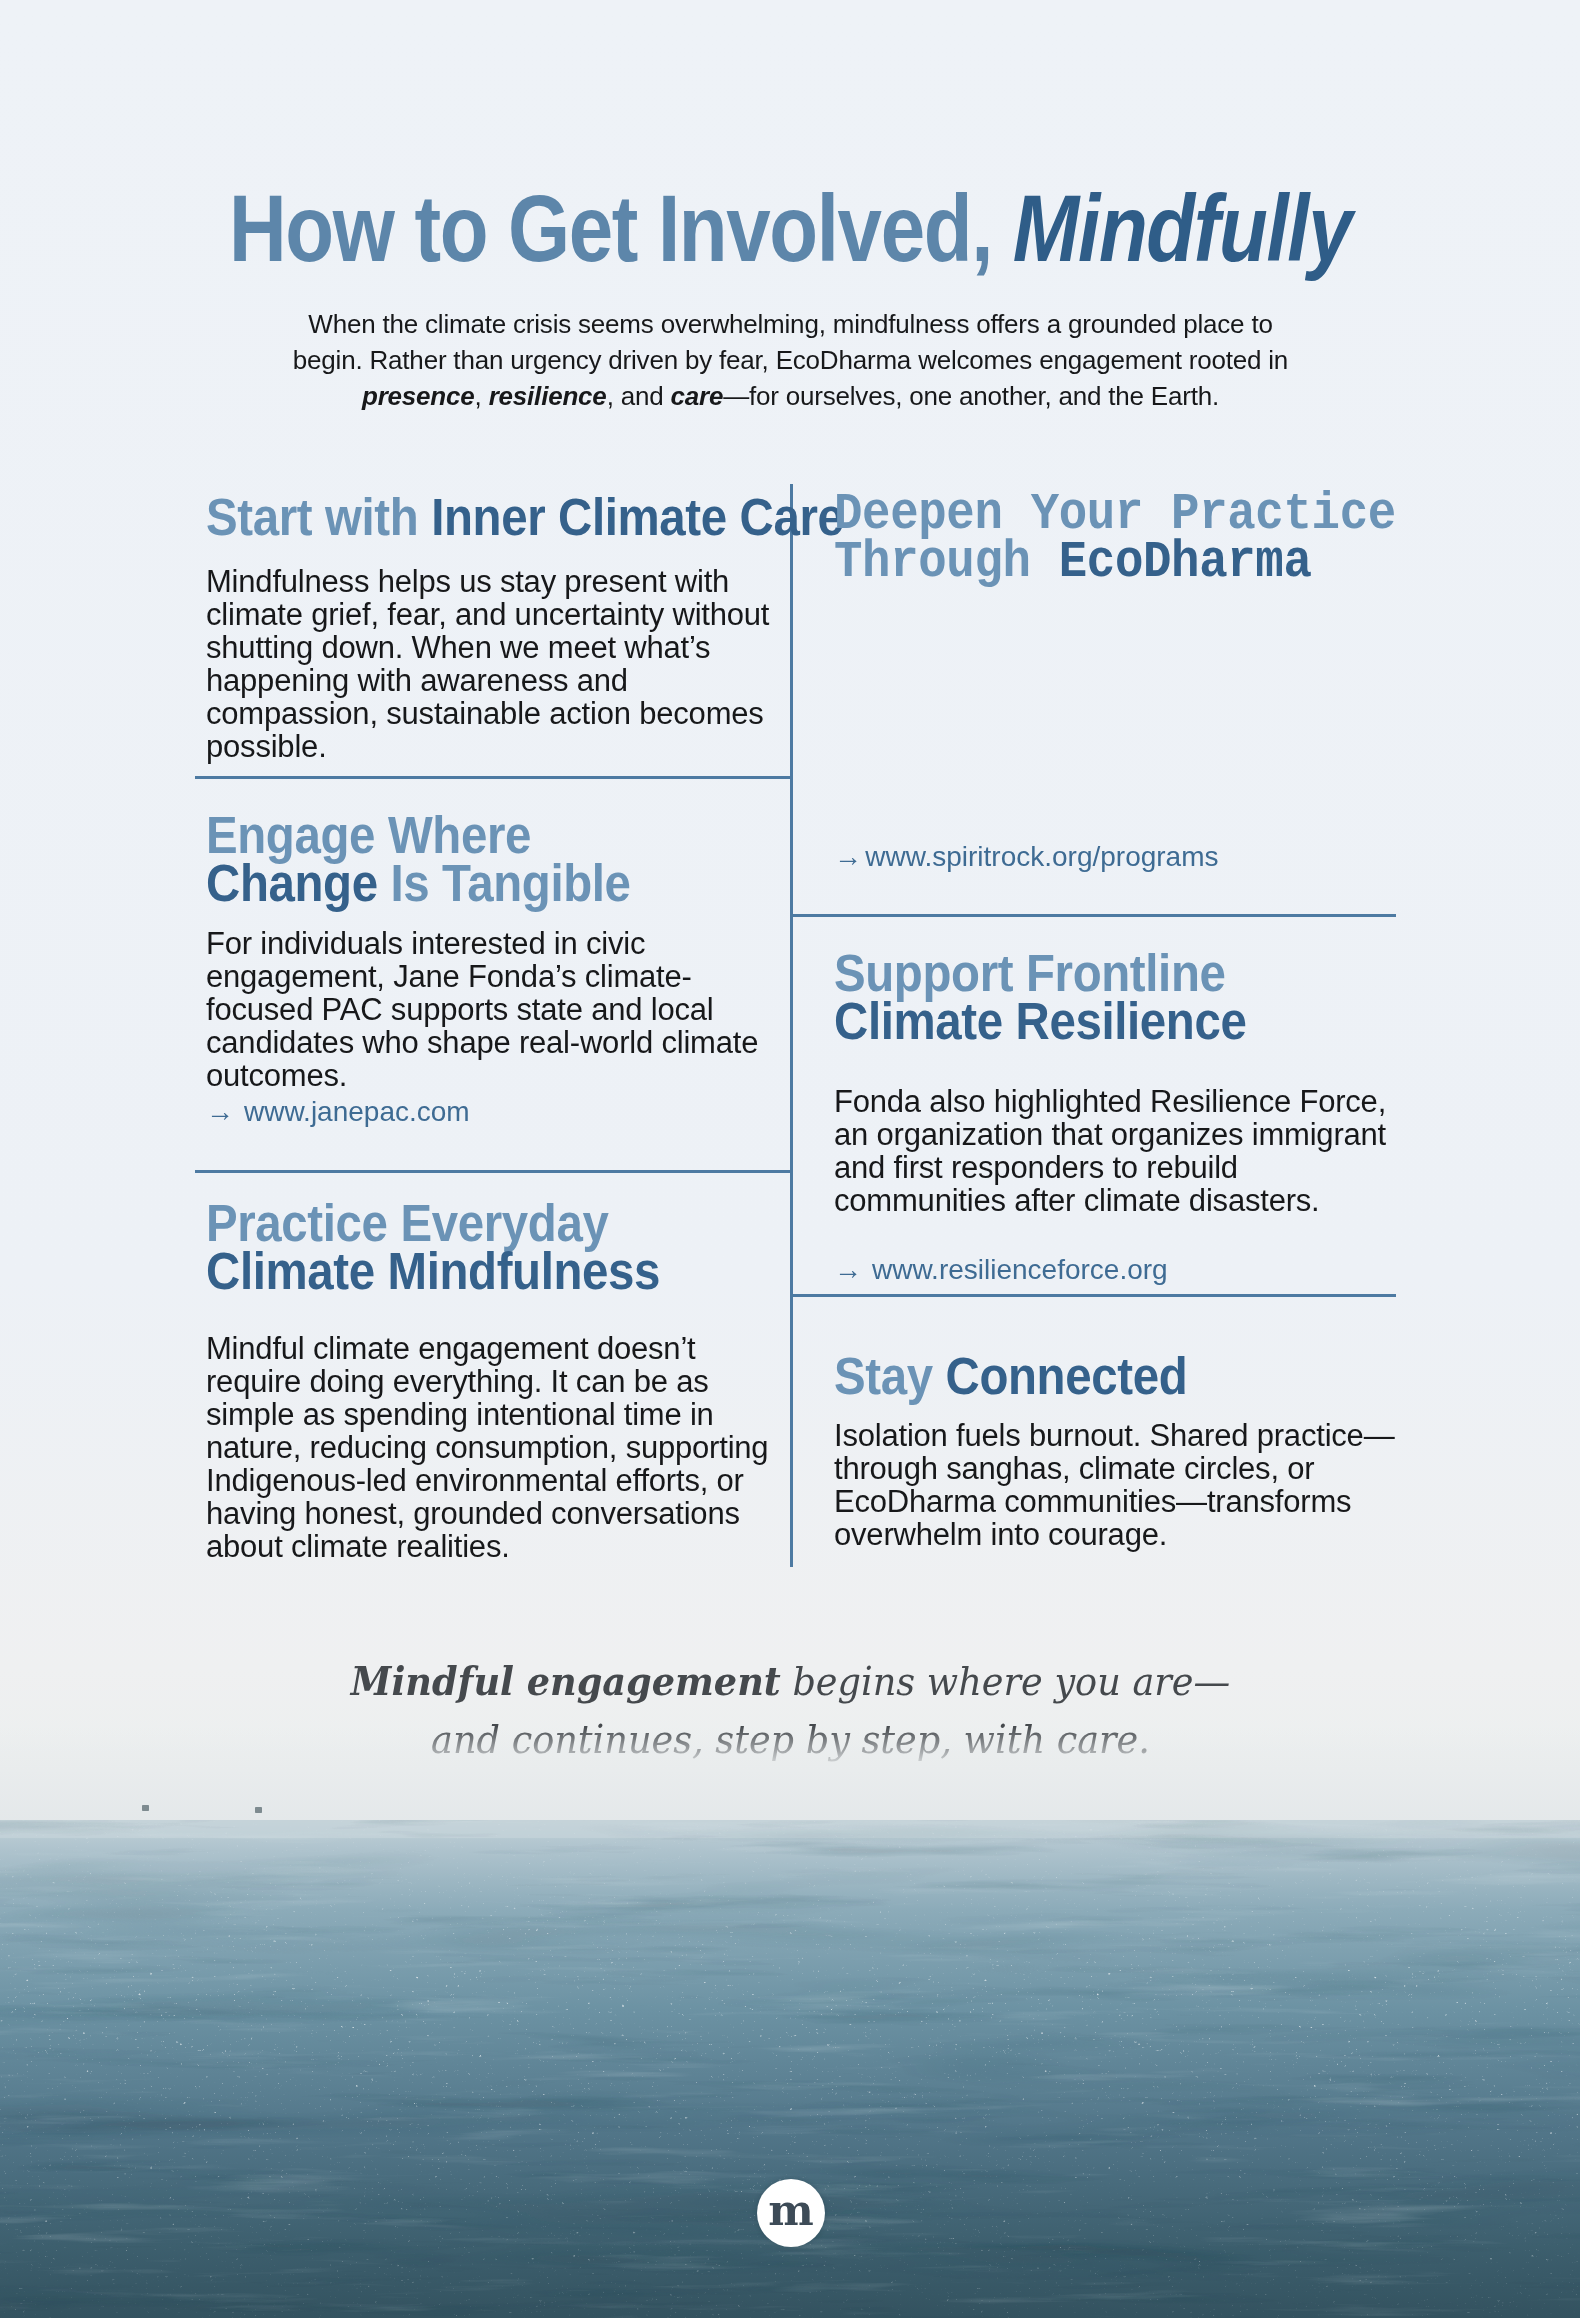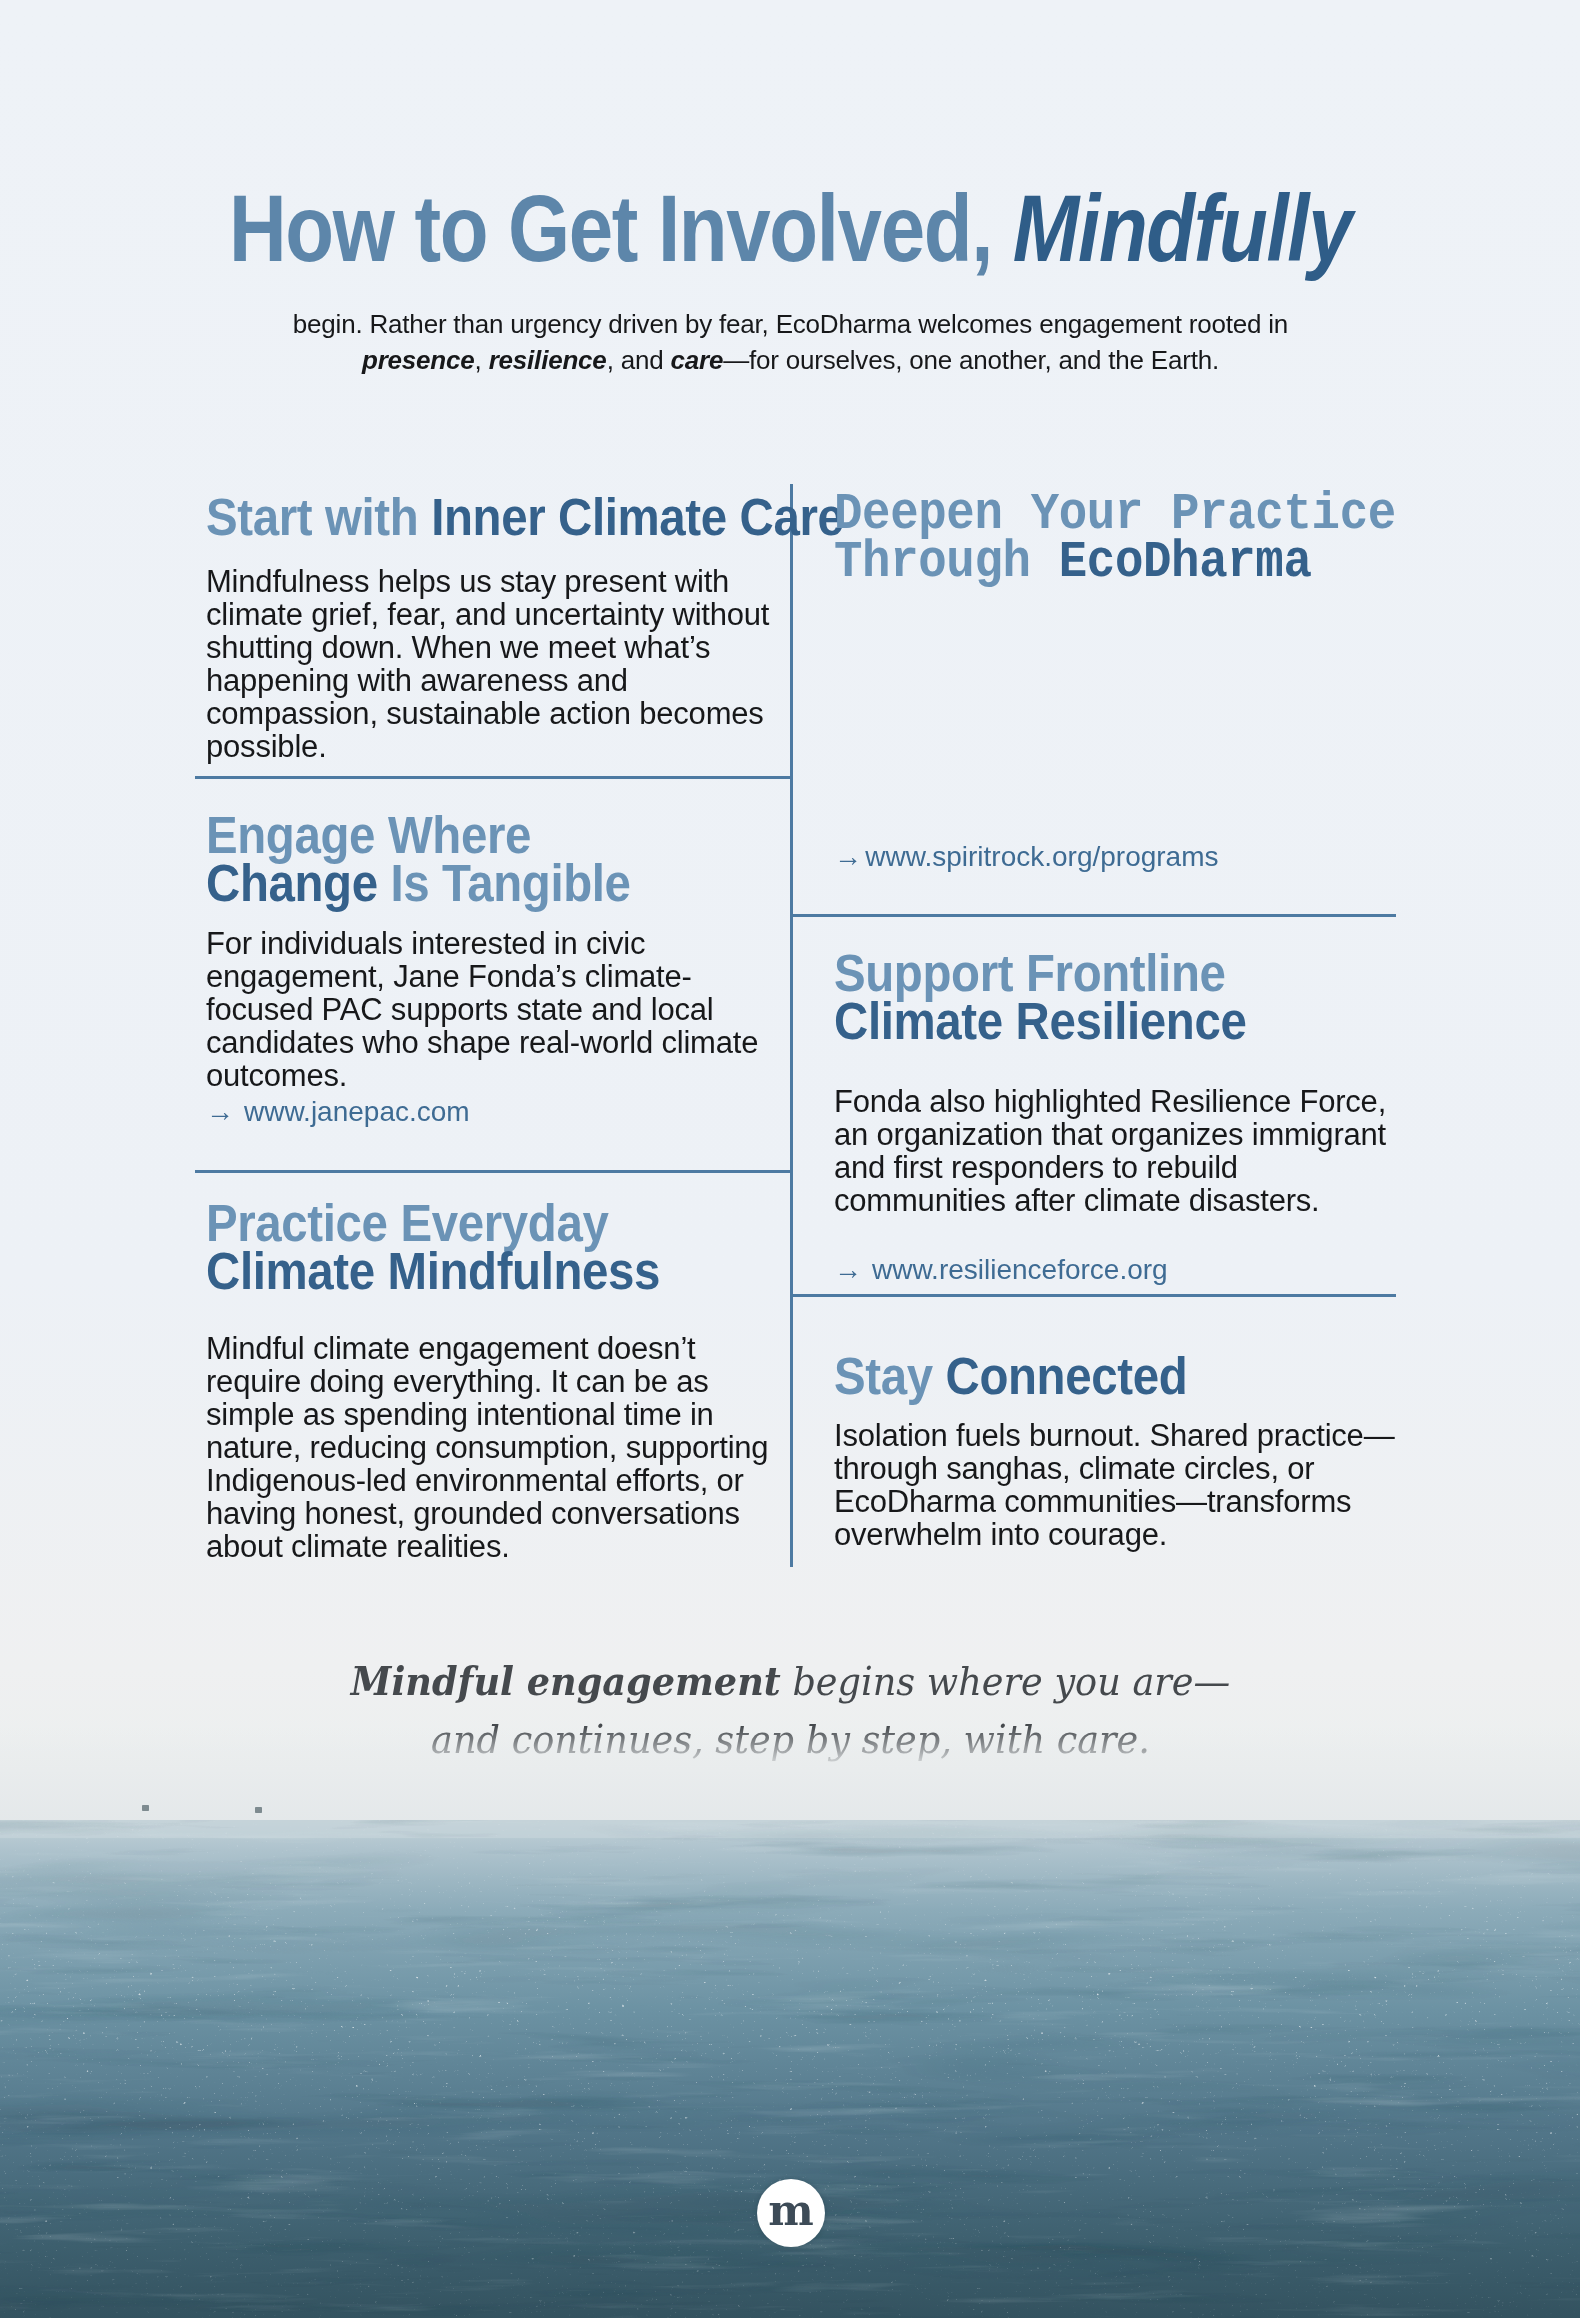--- a/index.html
+++ b/index.html
@@ -57,20 +57,21 @@
 <div id="canvas">
 
   <div class="title-wrap">
     <div class="title-inner">
       <span class="t-n">How to Get Involved,</span>
       <span class="t-i">Mindfully</span>
     </div>
   </div>
 
   <div class="intro">
+    <div class="line">When the climate crisis seems overwhelming, mindfulness offers a grounded place to</div>
     <div class="line">begin. Rather than urgency driven by fear, EcoDharma welcomes engagement rooted in</div>
     <div class="line"><span class="em">presence</span><span>, </span><span class="em">resilience</span><span>, and </span><span class="em">care</span><span>—for ourselves, one another, and the Earth.</span></div>
   </div>
 
   <div class="divider-v" style="left:790px;top:484px;height:1083px;"></div>
   <div class="divider-h" style="left:195px;top:776px;width:595px;"></div>
   <div class="divider-h" style="left:195px;top:1170px;width:595px;"></div>
   <div class="divider-h" style="left:792px;top:914px;width:604px;"></div>
   <div class="divider-h" style="left:792px;top:1294px;width:604px;"></div>
 

